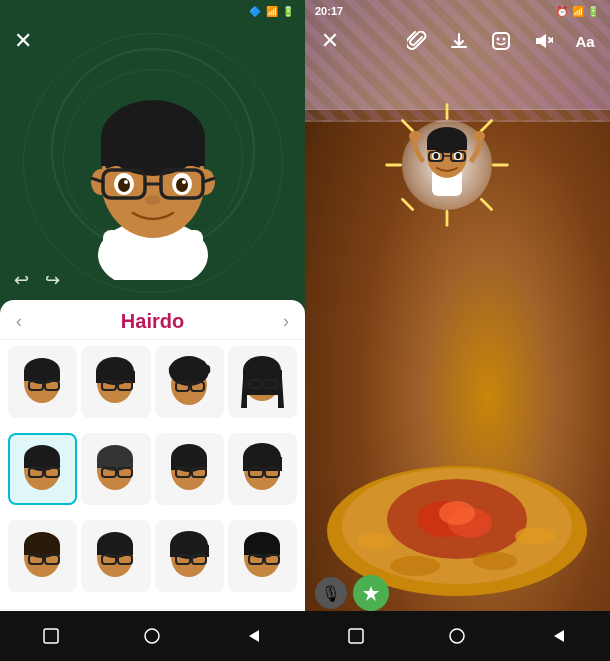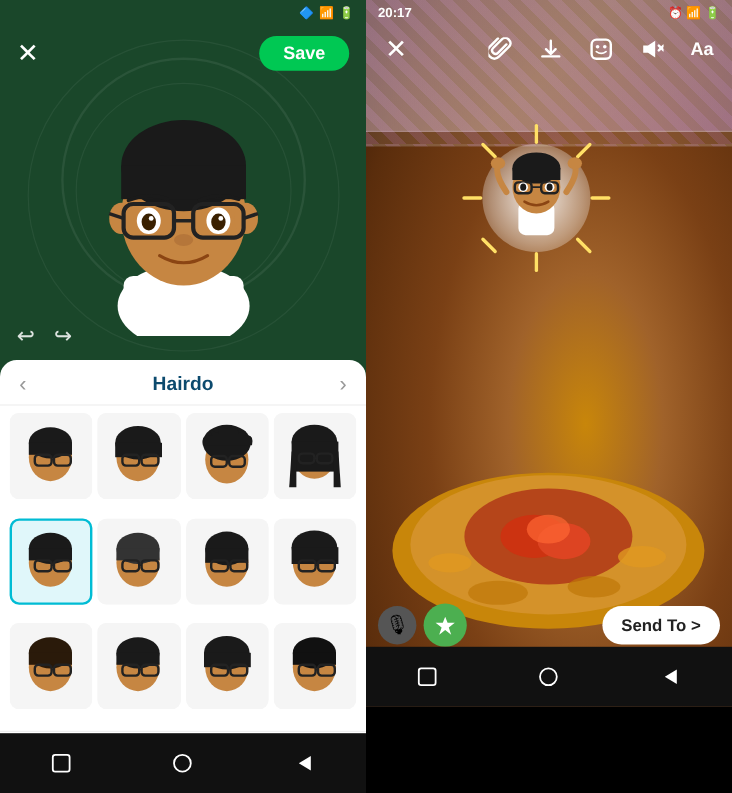--- a/index.html
+++ b/index.html
@@ -111,23 +111,23 @@
       border-bottom: 1px solid #eee;
     }
 
     .category-arrow {
       color: #999;
       font-size: 18px;
       cursor: pointer;
     }
 
     .category-title {
-      font-size: 16px;
+      font-size: 20px;
       font-weight: 600;
-      color: #0c4a6e;
+      color: #be185d;
     }
 
     .hair-grid {
       display: grid;
       grid-template-columns: repeat(4, 1fr);
       gap: 4px;
       padding: 6px 8px;
       flex: 1;
       overflow: hidden;
     }
@@ -171,21 +171,21 @@
       height: 32px;
     }
 
     .toolbar-icon.active-icon {
       color: #1565c0;
     }
 
     
     .right-panel {
       width: 305px;
-      height: 589px;
+      height: 661px;
       background: #333;
       position: relative;
       overflow: hidden;
     }
 
     
     .food-bg {
       width: 100%;
       height: 100%;
       background: radial-gradient(ellipse at 60% 60%, #c8860a 0%, #a0622a 25%, #7a4015 50%, #5a2d0c 80%, #3a1a05 100%);
@@ -411,21 +411,20 @@
   <div class="left-status-bar">
     <div class="left-status-icons">
       <span style="color:#fff;font-size:10px;">🔷</span>
       <span style="color:#fff;font-size:10px;">📶</span>
       <span style="color:#fff;font-size:10px;">🔋</span>
     </div>
   </div>
 
   <div class="left-header" style="top:20px;">
     <span class="close-btn">✕</span>
-    <button class="save-btn">Save</button>
   </div>
 
   <div class="avatar-area">
 
     <div style="position:absolute;width:260px;height:260px;border-radius:50%;border:1.5px solid rgba(255,255,255,0.06);top:50%;left:50%;transform:translate(-50%,-45%);"></div>
     <div style="position:absolute;width:180px;height:180px;border-radius:50%;border:1.5px solid rgba(255,255,255,0.06);top:50%;left:50%;transform:translate(-50%,-45%);"></div>
 
     <svg width="160" height="220" viewBox="0 0 160 220" style="margin-top:40px;">
 
       <ellipse cx="80" cy="195" rx="55" ry="35" fill="#fff"></ellipse>
@@ -763,23 +762,20 @@
     <div class="your-story-badge">
       <div class="story-circle">
         <span class="story-icon">🎙</span>
       </div>
       <div class="green-star-btn">
         <svg width="18" height="18" viewBox="0 0 18 18">
             <polygon points="9,2 11,7 17,7 12,11 14,17 9,13 4,17 6,11 1,7 7,7" fill="#fff"></polygon>
           </svg>
       </div>
     </div>
-    <div class="send-to-btn">
-      <span class="send-to-label">Send To &gt;</span>
-    </div>
   </div>
 
   <div class="phone-nav-right">
     <span class="nav-btn">
       <svg width="18" height="18" viewBox="0 0 18 18">
           <rect x="2" y="2" width="14" height="14" rx="2" fill="none" stroke="#fff" stroke-width="1.5"></rect>
         </svg>
     </span>
     <span class="nav-btn">
       <svg width="18" height="18" viewBox="0 0 18 18">

